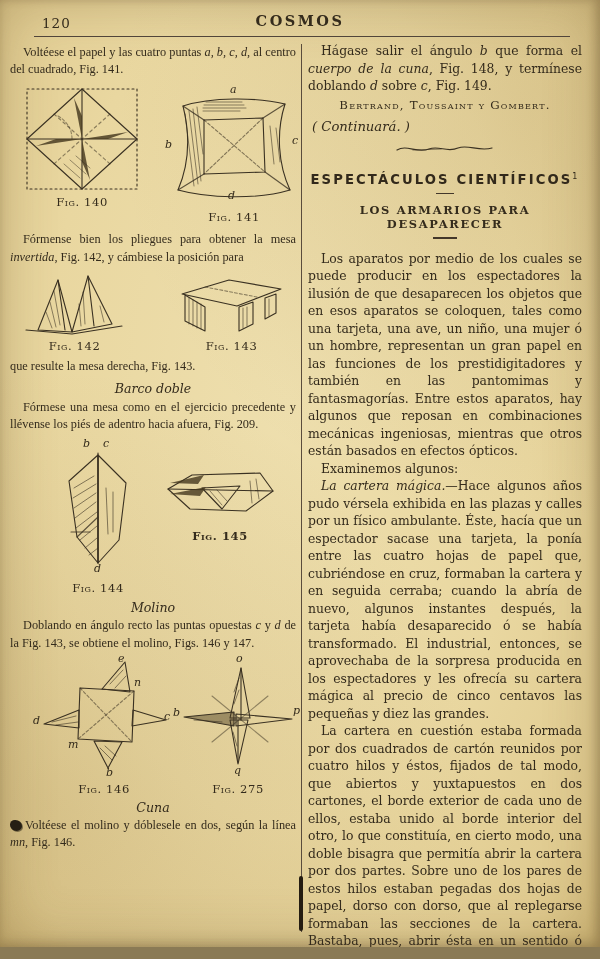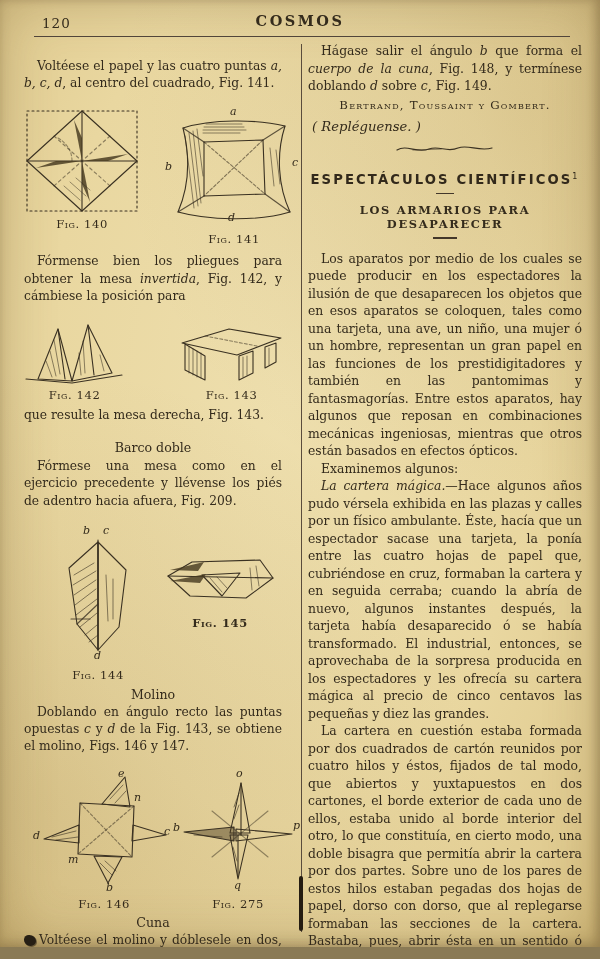--- a/index.html
+++ b/index.html
@@ -5,25 +5,25 @@
   html,body { margin:0; padding:0; background:#8a7a55; }
   .page {
     position:relative; width:600px; height:947px; overflow:hidden;
     font-family:"DejaVu Serif", serif; color:#342b1c;
     background:
       radial-gradient(circle at 88% 12%, rgba(125,95,45,.10), transparent 42%),
       radial-gradient(circle at 8% 85%, rgba(125,95,45,.12), transparent 45%),
       radial-gradient(ellipse at 48% 42%, #eedfae 0%, #e9d7a0 55%, #e0cb90 85%, #d5bd7d 100%);
     box-shadow: inset 0 0 55px rgba(110,82,38,.30), inset -5px 0 10px rgba(80,60,30,.22), inset 0 -6px 12px rgba(80,60,30,.18);
   }
-  .bt  { font-size:12.3px; line-height:17.2px; text-align:justify; margin:16px; }
+  .bt  { font-size:12.3px; line-height:17.2px; text-align:justify; margin:2px;font-family:Liberation Serif, serif; }
   .rbt { font-size:12.4px; line-height:17.5px; text-align:justify; margin:0; }
   .ind { text-indent:13px; }
   .cap { font-variant:small-caps; font-size:11.5px; letter-spacing:.6px; text-align:center; margin-top:3px; }
-  .subhead { font-size:12.6px; text-align:center; margin:0; }
+  .subhead { font-style:italic; font-size:12.6px; text-align:center; margin:0; }
   .figrow { display:flex; align-items:flex-start; justify-content:space-between; }
   figure { margin:0; position:relative; }
   .flabel { position:absolute; font-style:italic; font-size:11px; line-height:10px; color:#342b1c; }
   .art { display:block; }
   .dash { width:18px; height:1.4px; background:#43372a; margin:6px auto 0 auto; }
   .blot { display:inline-block; width:12px; height:11px; background:#261f14; border-radius:40% 55% 45% 55%; vertical-align:-2px; margin-right:3px; box-shadow:1px 1px 0 rgba(38,31,20,.5); }
   .head-rule { position:absolute; left:34px; right:30px; top:36px; height:1.3px; background:#51453a; }
   .vdiv { position:absolute; left:301px; top:44px; width:1.2px; height:888px; background:#5a4c3c; }
   .vdiv-thick { position:absolute; left:299px; top:876px; width:4px; height:55px; background:#241c11; border-radius:2px; }
   .pgnum { position:absolute; left:42px; top:15px; font-size:13.5px; letter-spacing:1px; }
@@ -264,21 +264,21 @@
     <p class="bt" style="margin-top:2px;"><span class="blot"></span><span>Voltéese el molino y dóblesele en dos, según la línea </span><i>mn</i><span>, Fig. 146.</span></p>
 
   </section>
 
   <section class="rcol">
 
     <p class="rbt ind"><span>Hágase salir el ángulo </span><i>b</i><span> que forma el </span><i>cuerpo de la cuna</i><span>, Fig. 148, y termínese doblando </span><i>d</i><span> sobre </span><i>c</i><span>, Fig. 149.</span></p>
 
     <p class="byline">Bertrand, Toussaint y Gombert.</p>
 
-    <p class="continuara">( Repléguense. )</p>
+    <p class="continuara">( Continuará. )</p>
 
     <svg class="squiggle" width="100" height="12" viewBox="0 0 100 12" fill="none" stroke="#3a3122" stroke-width="1.2" stroke-linecap="round">
       <path d="M2,7 C12,1 22,11 34,6 C44,2 52,10 63,5 C73,1 84,9 97,5"></path>
       <path d="M18,7 L46,6" opacity=".6"></path>
     </svg>
 
     <h2 class="mainhead"><span>ESPECTÁCULOS CIENTÍFICOS</span><sup>1</sup></h2>
     <div class="dash"></div>
 
     <h3 class="subhead2">LOS ARMARIOS PARA DESAPARECER</h3>

